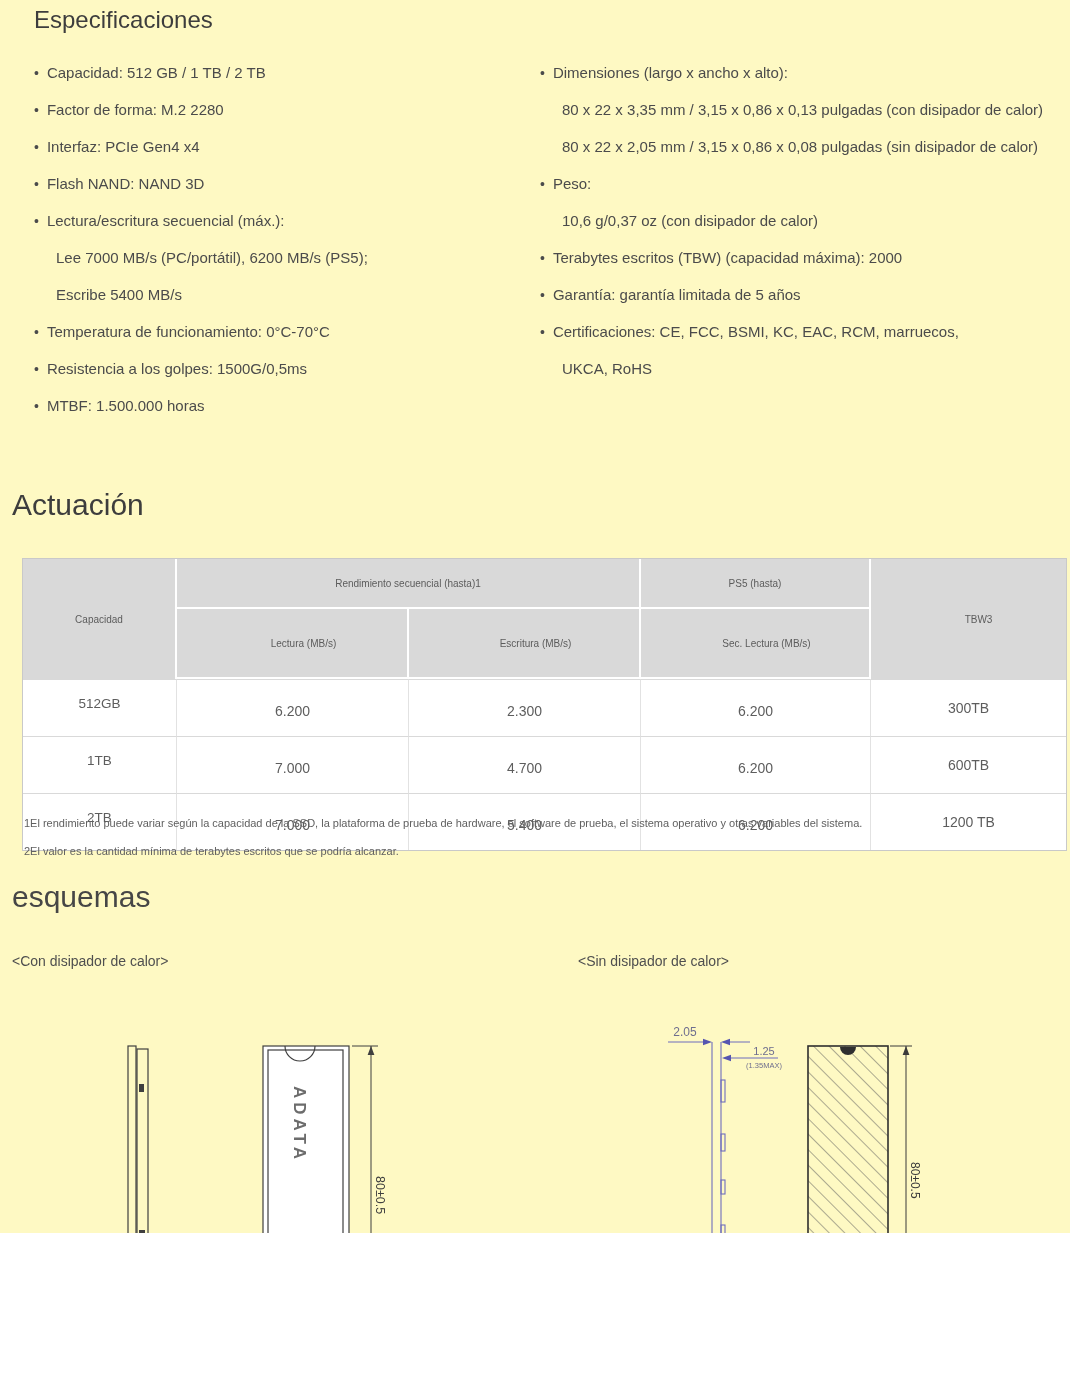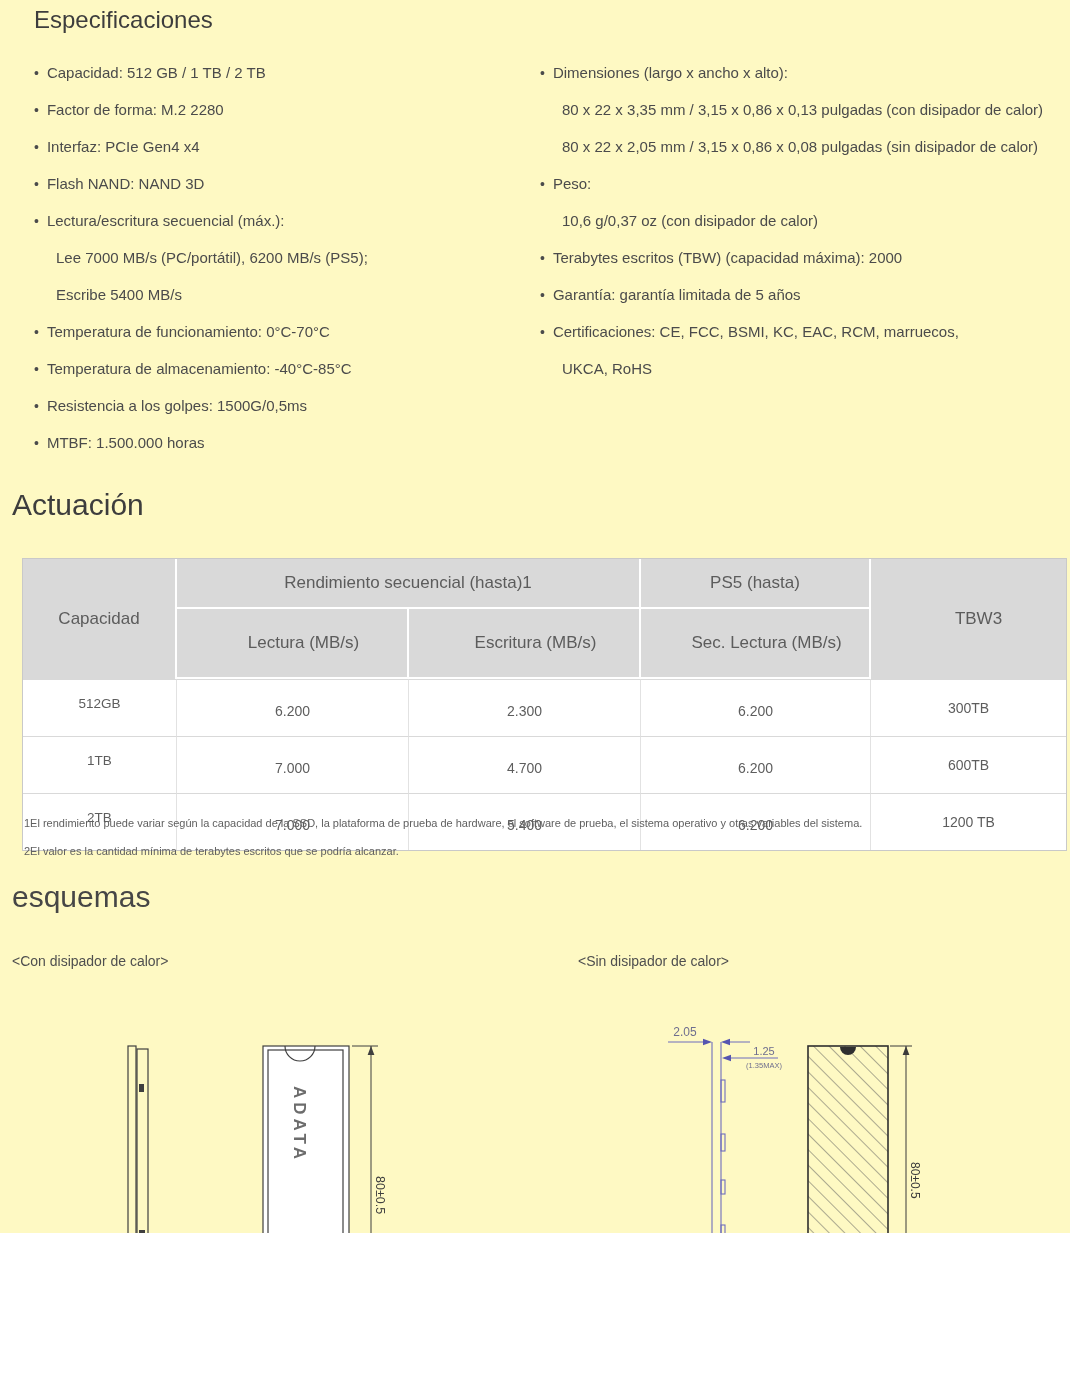--- a/index.html
+++ b/index.html
@@ -13,21 +13,21 @@
   .spec-col{position:absolute;top:62px;}
   .spec-col.colL{left:34px;width:480px;}
   .spec-col.colR{left:540px;width:525px;}
   .spec-item{font-size:15px;color:#4b4b4b;line-height:22px;margin-bottom:15px;white-space:nowrap;}
   .spec-item.b::before{content:"•";margin-right:8px;font-size:14px;}
   .spec-item.in{padding-left:22px;}
 
   table.perf{position:absolute;left:22px;top:558px;width:1043px;
              border-collapse:separate;border-spacing:0;border:1px solid #c9c9c9;
              table-layout:fixed;}
-  table.perf th{background:#d9d9d9;font-weight:400;font-size:17px;color:#5c5c5c;
+  table.perf th{background:#d9d9d9;font-weight:400;font-size:10px;color:#5c5c5c;
                 border-right:2px solid #fff;border-bottom:2px solid #fff;text-align:center;}
   table.perf th.noR{border-right:none;padding-left:21px;}
   table.perf th.noB{border-bottom:none;}
   table.perf tr.hr1 th{height:46px;}
   table.perf tr.hr2 th{height:66px;padding-left:24px;}
   table.perf td{background:#fff;height:45px;text-align:center;vertical-align:middle;
                 font-size:14px;color:#5d5d5d;border-top:1px solid #d9d9d9;
                 border-right:1px solid #e2e2e2;}
   table.perf td.noR{border-right:none;}
   table.perf td.cap{font-size:13.5px;padding-bottom:10px;}
@@ -53,21 +53,20 @@
 
   <div class="spec-col colL">
     <div class="spec-item b">Capacidad: 512 GB / 1 TB / 2 TB</div>
     <div class="spec-item b">Factor de forma: M.2 2280</div>
     <div class="spec-item b">Interfaz: PCIe Gen4 x4</div>
     <div class="spec-item b">Flash NAND: NAND 3D</div>
     <div class="spec-item b">Lectura/escritura secuencial (máx.):</div>
     <div class="spec-item in">Lee 7000 MB/s (PC/portátil), 6200 MB/s (PS5);</div>
     <div class="spec-item in">Escribe 5400 MB/s</div>
     <div class="spec-item b">Temperatura de funcionamiento: 0°C-70°C</div>
-    <div class="spec-item b">Temperatura de almacenamiento: -40°C-85°C</div>
     <div class="spec-item b">Resistencia a los golpes: 1500G/0,5ms</div>
     <div class="spec-item b">MTBF: 1.500.000 horas</div>
   </div>
 
   <div class="spec-col colR">
     <div class="spec-item b">Dimensiones (largo x ancho x alto):</div>
     <div class="spec-item in">80 x 22 x 3,35 mm / 3,15 x 0,86 x 0,13 pulgadas (con disipador de calor)</div>
     <div class="spec-item in">80 x 22 x 2,05 mm / 3,15 x 0,86 x 0,08 pulgadas (sin disipador de calor)</div>
     <div class="spec-item b">Peso:</div>
     <div class="spec-item in">10,6 g/0,37 oz (con disipador de calor)</div>

